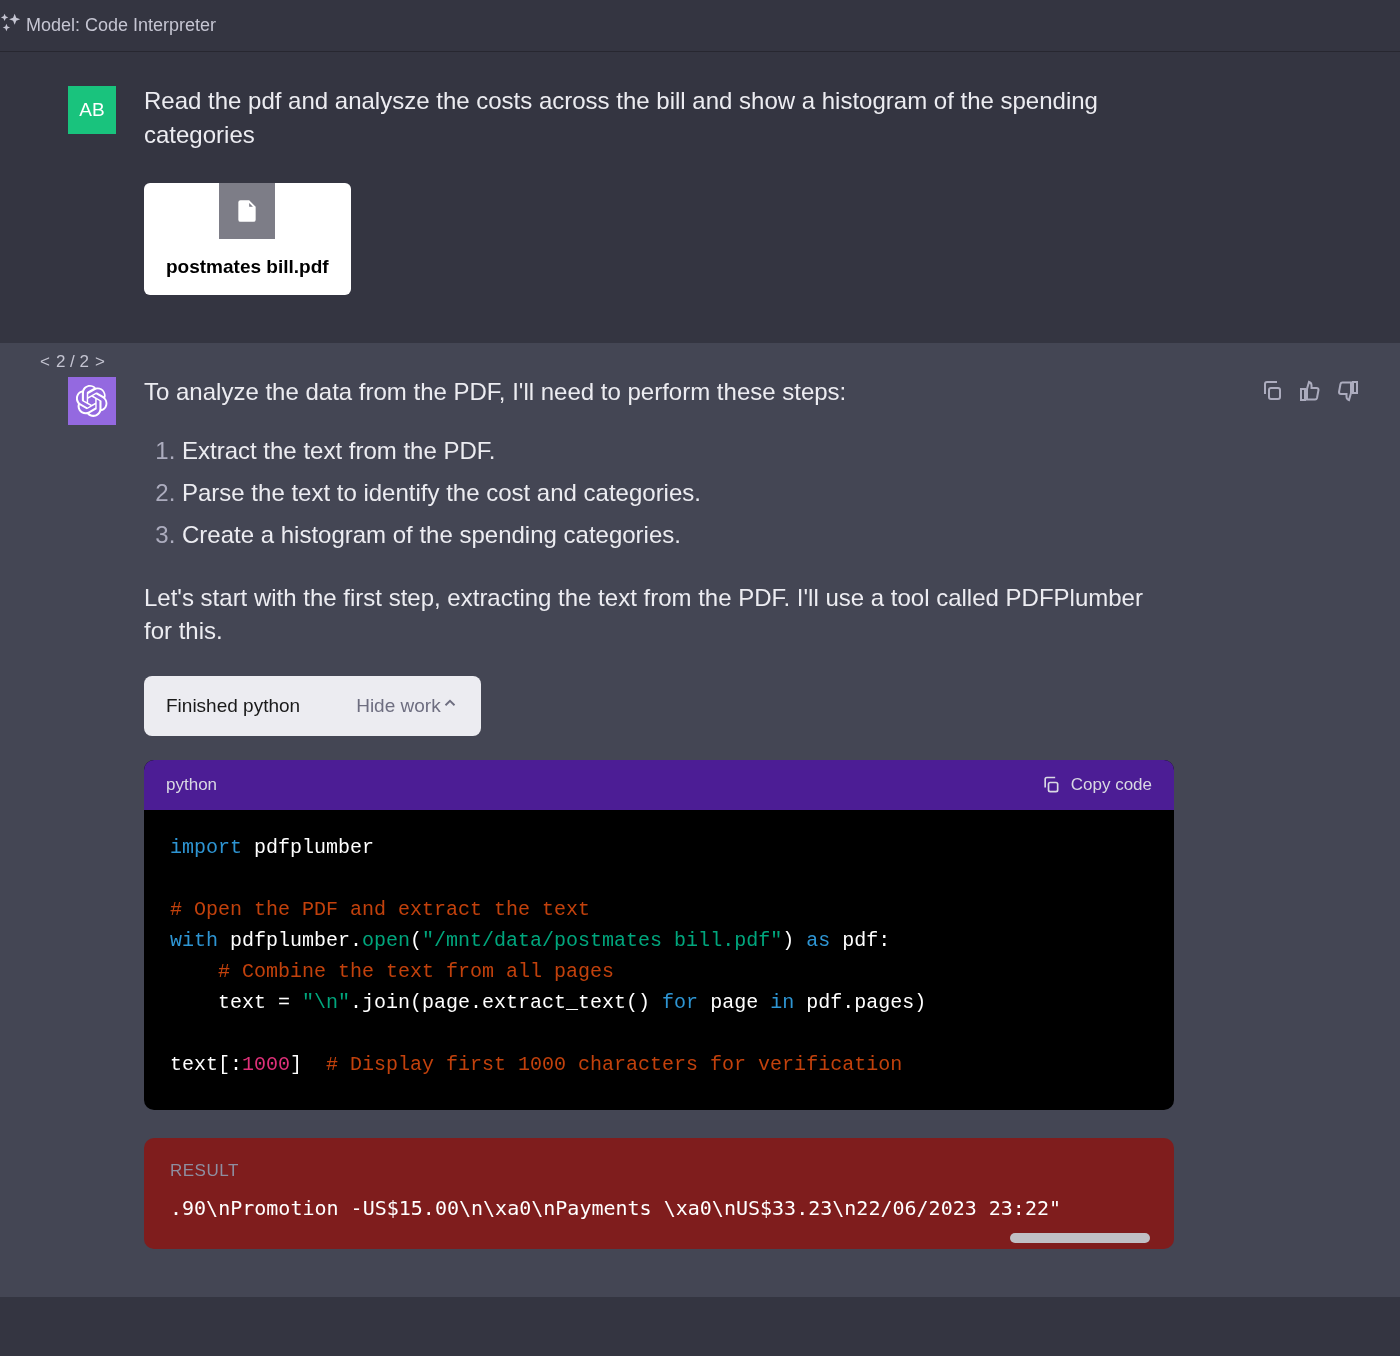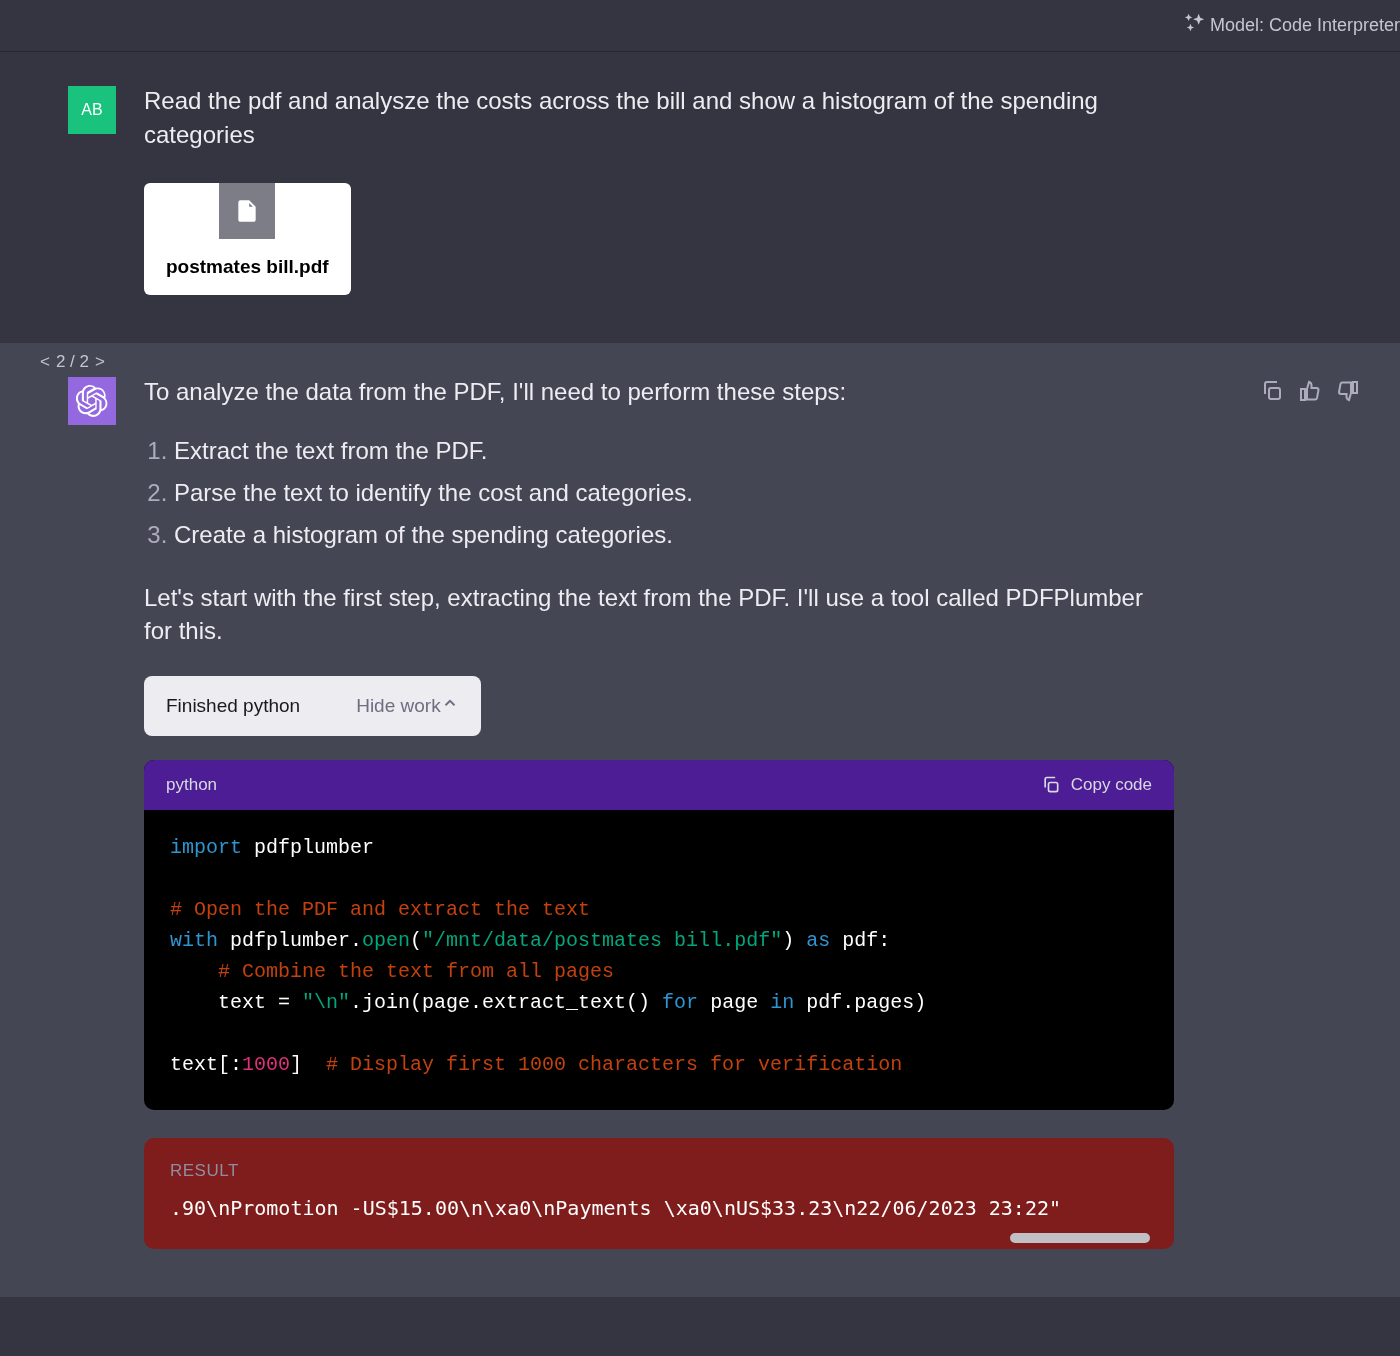--- a/index.html
+++ b/index.html
@@ -8,21 +8,21 @@
     color: #d1d5db;
     font-family: -apple-system, BlinkMacSystemFont, "Segoe UI", Helvetica, Arial, sans-serif;
     font-size: 21px;
     line-height: 1.5;
     width: 1400px;
   }
   .model-bar {
     height: 52px;
     display: flex;
     align-items: center;
-    justify-content: flex-end;
+    justify-content: flex-start;
     gap: 4px;
     border-bottom: 1px solid rgba(0,0,0,0.25);
     color: #c5c5d2;
   }
   .model-bar .label { font-size: 18px; color: #c5c5d2; }
   .msg-row {
     display: grid;
     grid-template-columns: 144px 1fr 140px;
     padding: 32px 0 48px 0;
   }
@@ -30,21 +30,21 @@
   .msg-row.assistant { background: #444654; }
   .avatar-col {
     display: flex;
     justify-content: flex-end;
     padding-right: 28px;
     padding-top: 2px;
   }
   .avatar {
     width: 48px; height: 48px;
     display: flex; align-items: center; justify-content: center;
-    font-size: 16px; font-weight: 500;
+    font-size: 19px; font-weight: 500;
   }
   .avatar.user { background: #19c37d; color: #fff; }
   .avatar.assistant { background: #9469e0; color: #fff; }
   .avatar.assistant svg { width: 32px; height: 32px; }
   .content-col { max-width: 1050px; padding-right: 20px; }
   .content-col p { font-size: 24px; color: #ececf1; margin-bottom: 8px; line-height: 1.4;}
   .user .content-col p { color: #ececf1; }
   .file-chip {
     display: inline-flex; align-items: center;
     margin-top: 24px;
@@ -64,21 +64,21 @@
     display: flex; align-items: center;
     color: #000; font-weight: 600; font-size: 19px;
   }
   .actions-col {
     display: flex; gap: 14px; justify-content: flex-start;
     padding-top: 4px;
     color: #acacbe;
   }
   .actions-col .ic { width: 24px; height: 24px; cursor: pointer; }
   ol.steps { list-style: decimal; margin: 24px 0 24px 0; padding-left: 30px; }
-  ol.steps li { font-size: 24px; color: #ececf1; margin: 6px 0; }
+  ol.steps li { font-size: 24px; color: #ececf1; margin: 6px 8px; }
   ol.steps li::marker { color: #acacbe; }
   .para { font-size: 24px; color: #ececf1; margin: 28px 0; line-height:1.45;}
   .work-chip {
     display: inline-flex; align-items: center; gap: 56px;
     background: #ececf1; color: #1a1a1a;
     padding: 16px 22px; border-radius: 8px;
     margin: 20px 0 24px 0;
     font-size: 19px;
   }
   .work-chip .hide { color: #6e6e80; display:flex; align-items:center; }

